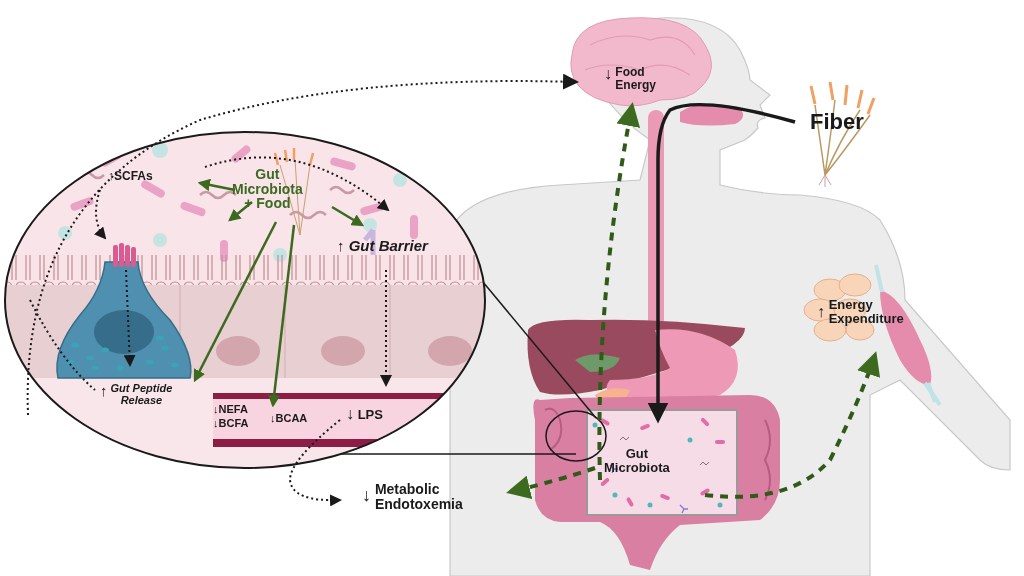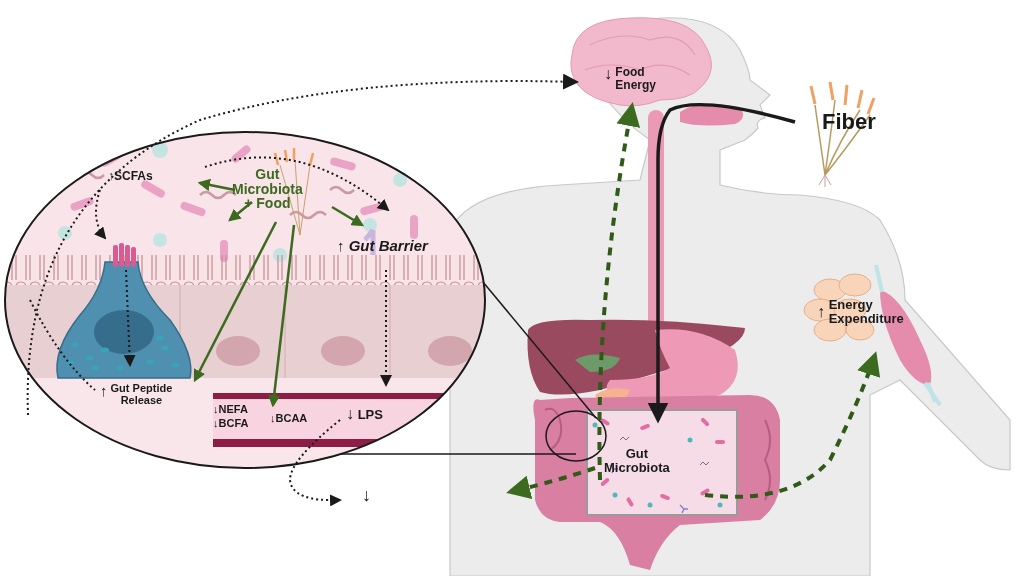--- a/index.html
+++ b/index.html
@@ -215,21 +215,21 @@
   <span class="line">Microbiota</span>
   <span class="line">+ Food</span>
 </div>
 
 <div class="lbl" style="left:337px;top:238px;font-size:15px;font-style:italic;">
   <span class="arr">↑</span> <span>Gut Barrier</span>
 </div>
 
 <div class="lbl" style="left:100px;top:383px;font-size:11px;">
   <span class="arr" style="font-size:15px;">↑</span>
-  <span style="display:inline-block;text-align:center;vertical-align:top;">
+  <span style="display:inline-block;text-align:center;vertical-align:top;font-style:italic;">
     <span class="line">Gut Peptide</span>
     <span class="line">Release</span>
   </span>
 </div>
 
 <div class="lbl" style="left:213px;top:404px;font-size:11px;">
   <span>↓</span><span>NEFA</span>
 </div>
 <div class="lbl" style="left:213px;top:418px;font-size:11px;">
   <span>↓</span><span>BCFA</span>
@@ -242,33 +242,37 @@
 </div>
 
 <div class="lbl" style="left:604px;top:66px;font-size:12px;">
   <span class="arr" style="font-size:16px;vertical-align:top;">↓</span>
   <span style="display:inline-block;vertical-align:top;">
     <span class="line">Food</span>
     <span class="line">Energy</span>
   </span>
 </div>
 
-<div class="lbl" style="left:810px;top:110px;font-size:22px;margin-left:12px;">
+<div class="lbl" style="left:810px;top:110px;font-size:22px;">
   <span>Fiber</span>
 </div>
 
 <div class="lbl" style="left:817px;top:298px;font-size:13px;">
   <span class="arr" style="font-size:16px;vertical-align:top;margin-top:6px;display:inline-block;">↑</span>
   <span style="display:inline-block;vertical-align:top;">
     <span class="line">Energy</span>
     <span class="line">Expenditure</span>
   </span>
 </div>
 
 <div class="lbl" style="left:604px;top:447px;font-size:13px;text-align:center;">
   <span class="line">Gut</span>
   <span class="line">Microbiota</span>
 </div>
 
 <div class="lbl" style="left:362px;top:482px;font-size:14px;">
   <span class="arr" style="font-size:18px;vertical-align:top;margin-top:4px;display:inline-block;">↓</span>
+  <span style="display:inline-block;vertical-align:top;">
+    <span class="line">Metabolic</span>
+    <span class="line">Endotoxemia</span>
+  </span>
 </div>
 </div>
 
 </body></html>

